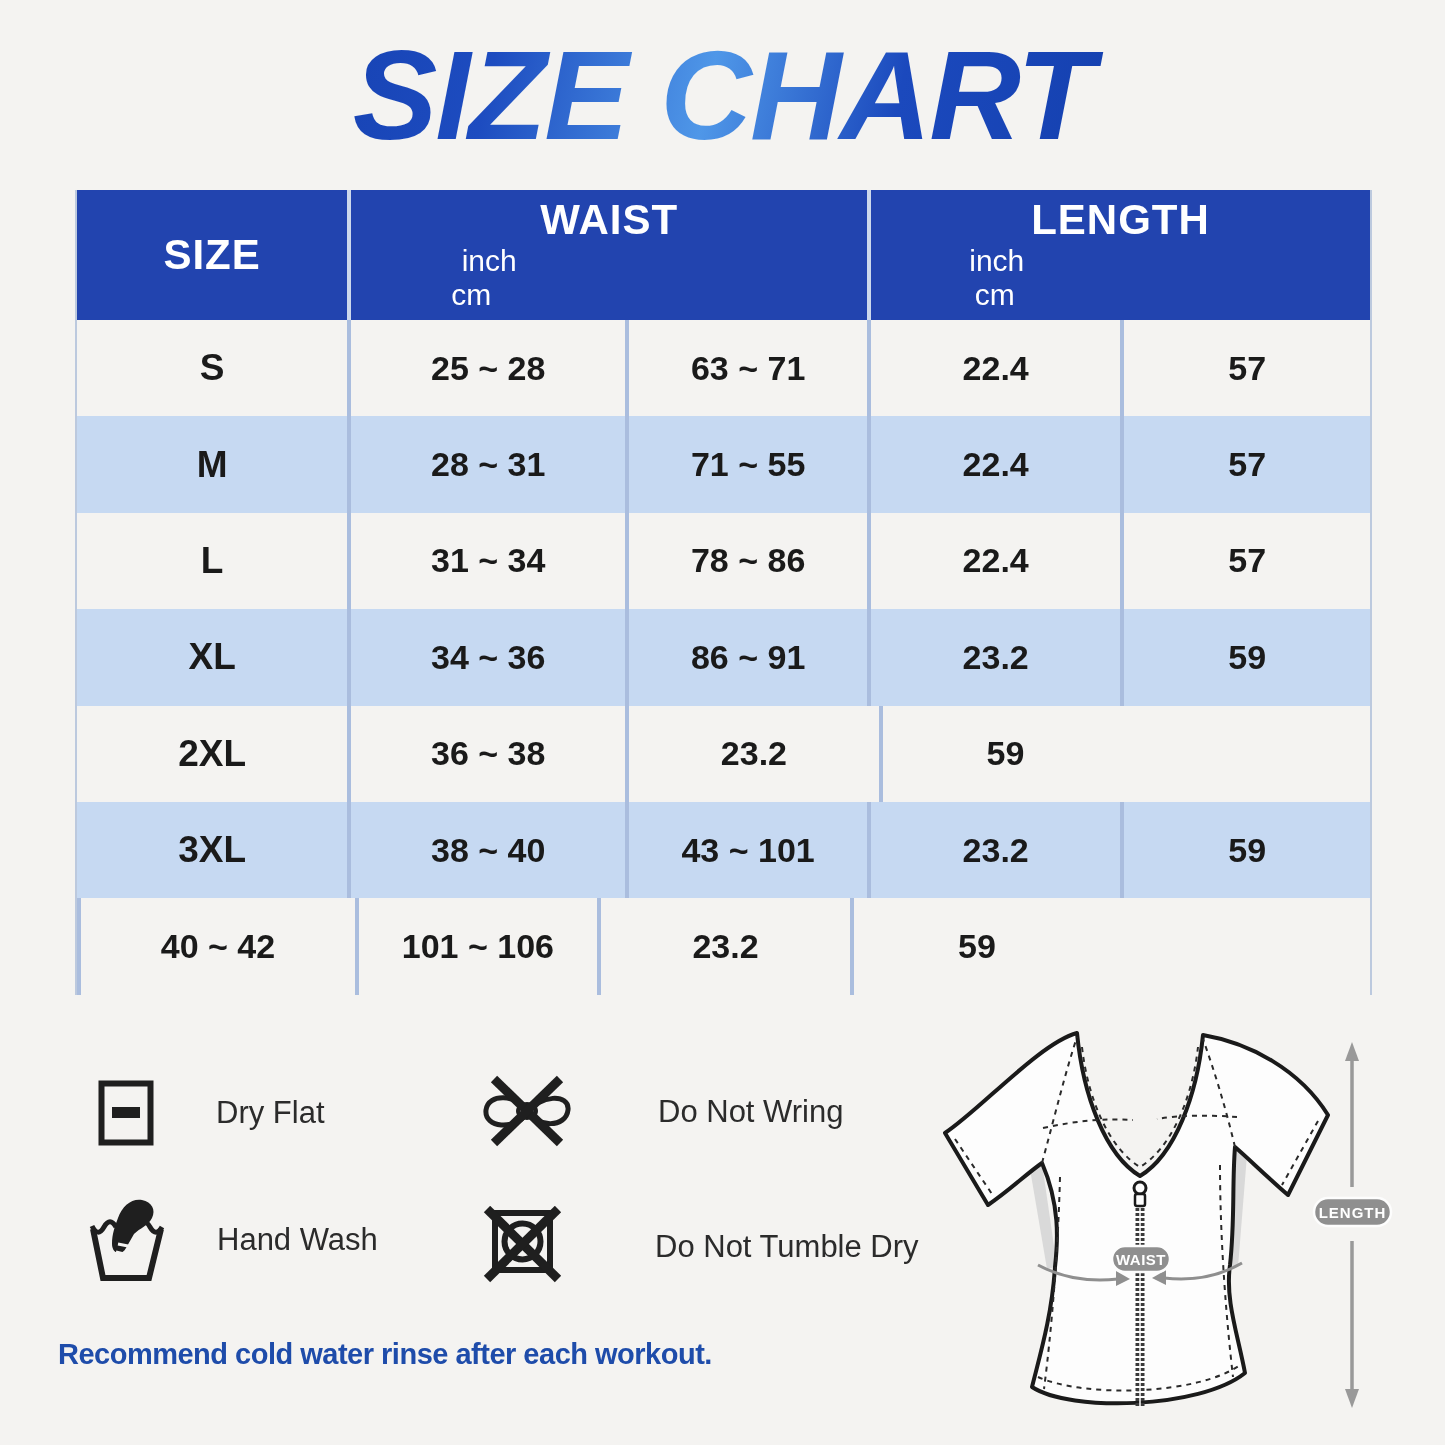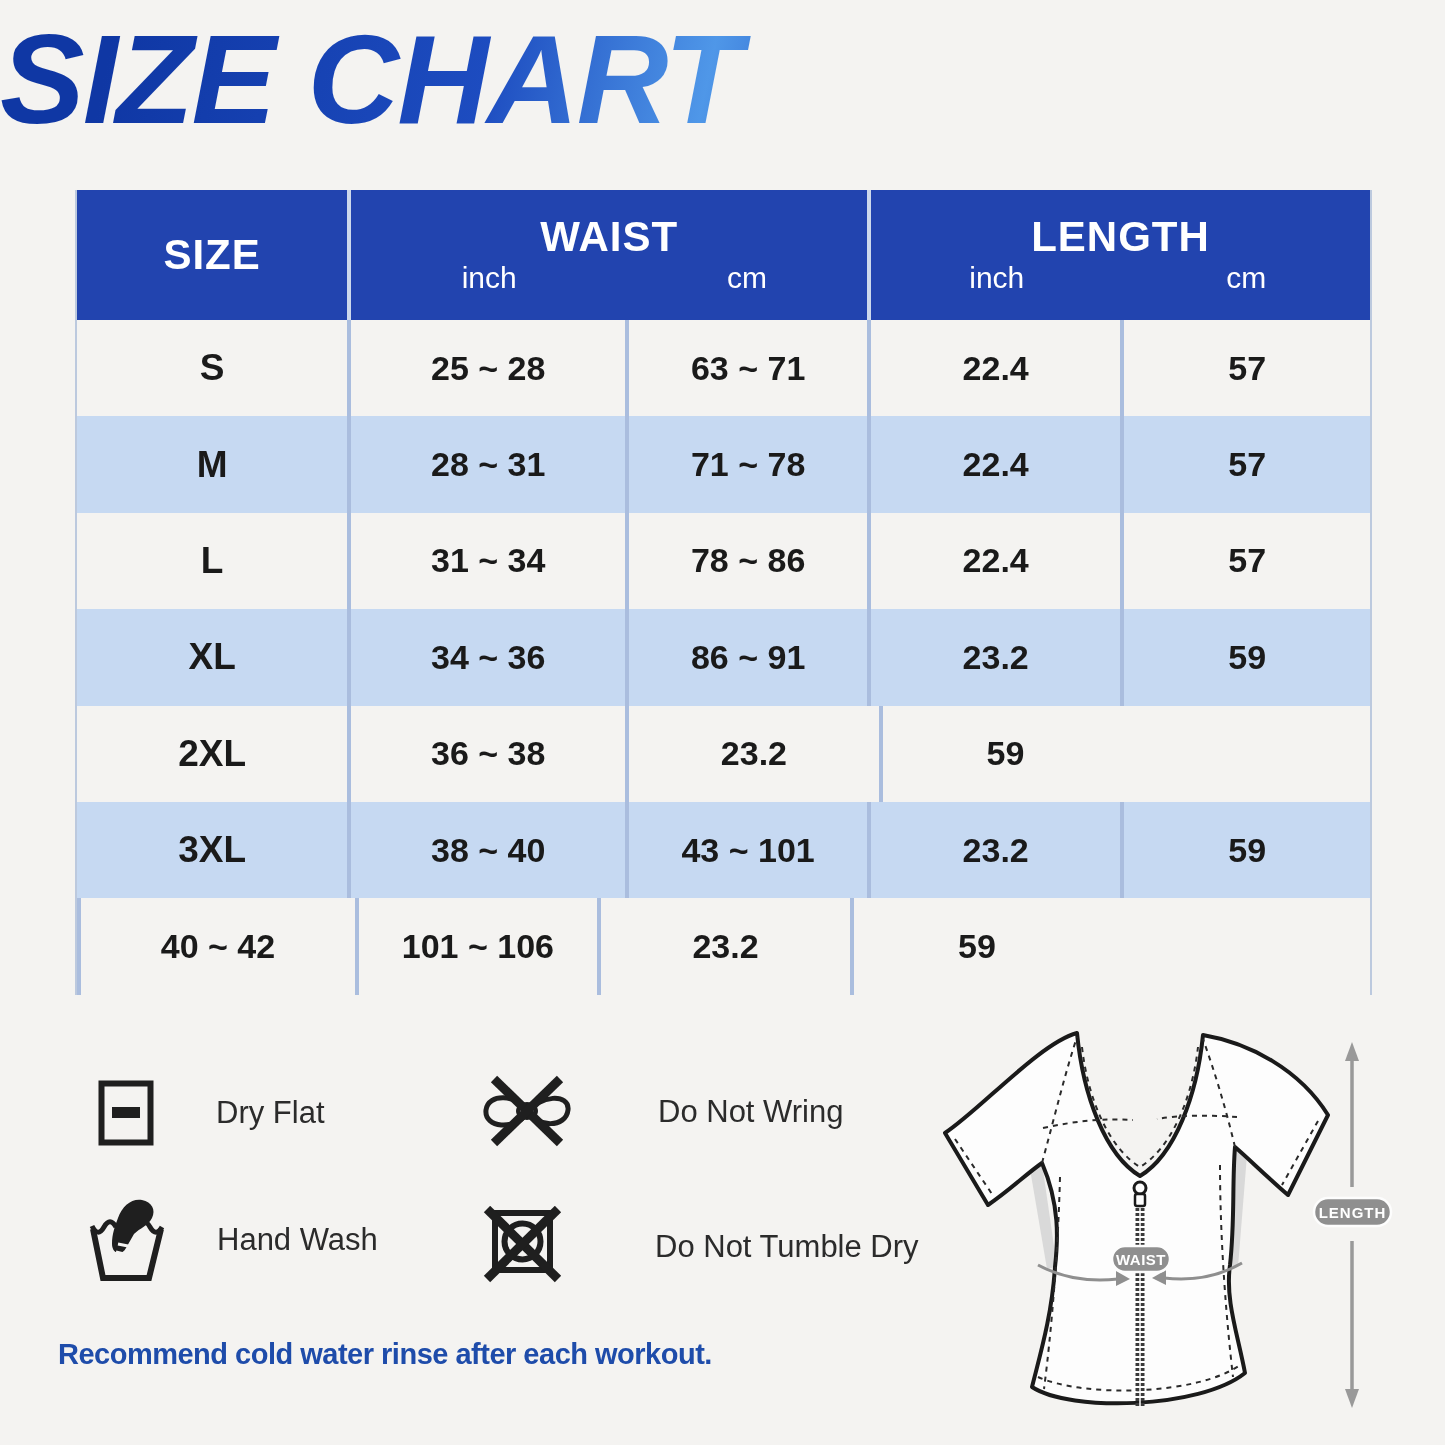--- a/index.html
+++ b/index.html
@@ -5,21 +5,22 @@
   * { margin:0; padding:0; box-sizing:border-box; }
   html,body { background:#e9e8e6; }
   .page {
     position:relative; width:1445px; height:1445px;
     background:#f4f3f1; overflow:hidden;
     font-family:"Liberation Sans", sans-serif;
   }
 
   
   .title {
-    position:absolute; top:6px; left:0; width:100%;
+    position:absolute; top:22px; left:0; width:100%;
+    text-align:center;
     font-size:127px; font-weight:900; font-style:italic;
     letter-spacing:-2px;
     color:#1746b8;
   }
   @supports (-webkit-background-clip: text) {
     .title {
       background:linear-gradient(102deg,#0f37a4 8%,#1d4cc0 34%,#4f97e8 49%,#1b49bd 62%,#0e38a2 92%);
       -webkit-background-clip:text;
       background-clip:text;
       -webkit-text-fill-color:transparent;
@@ -32,21 +33,21 @@
     border:2px solid #bcc9de; border-top:none;
   }
   .thead {
     display:flex; height:130px; background:#2244af; color:#fff;
   }
   .th { display:flex; flex-direction:column; justify-content:center; align-items:center; }
   .th-size  { width:20.9%; }
   .th-waist { width:40.2%; border-left:4px solid #cdd8ec; }
   .th-length{ width:38.9%; border-left:4px solid #cdd8ec; }
   .th-main { font-size:42px; font-weight:bold; letter-spacing:1px; line-height:1.05; }
-  .units { display:flex; width:100%; font-size:30px; font-weight:normal; margin-top:2px; }
+  .units { display:flex; width:100%; font-size:30px; font-weight:normal; margin-top:2px;flex-direction:column; }
   .th-waist  .u-inch { width:53.5%; text-align:center; }
   .th-waist  .u-cm   { width:46.5%; text-align:center; }
   .th-length .u-inch { width:50.4%; text-align:center; }
   .th-length .u-cm   { width:49.6%; text-align:center; }
 
   .tbody .tr {
     display:flex; height:96.4px; align-items:center;
   }
   .tbody .tr:nth-child(odd)  { background:#f4f3f1; }
   .tbody .tr:nth-child(even) { background:#c6d9f2; }
@@ -106,21 +107,21 @@
       <div class="td td-size">S</div>
       <div class="td td-winch">25 ~ 28</div>
       <div class="td td-wcm">63 ~ 71</div>
       <div class="td td-linch">22.4</div>
       <div class="td td-lcm">57</div>
     </div>
 
     <div class="tr">
       <div class="td td-size">M</div>
       <div class="td td-winch">28 ~ 31</div>
-      <div class="td td-wcm">71 ~ 78</div>
+      <div class="td td-wcm">71 ~ 55</div>
       <div class="td td-linch">22.4</div>
       <div class="td td-lcm">57</div>
     </div>
 
     <div class="tr">
       <div class="td td-size">L</div>
       <div class="td td-winch">31 ~ 34</div>
       <div class="td td-wcm">78 ~ 86</div>
       <div class="td td-linch">22.4</div>
       <div class="td td-lcm">57</div>

